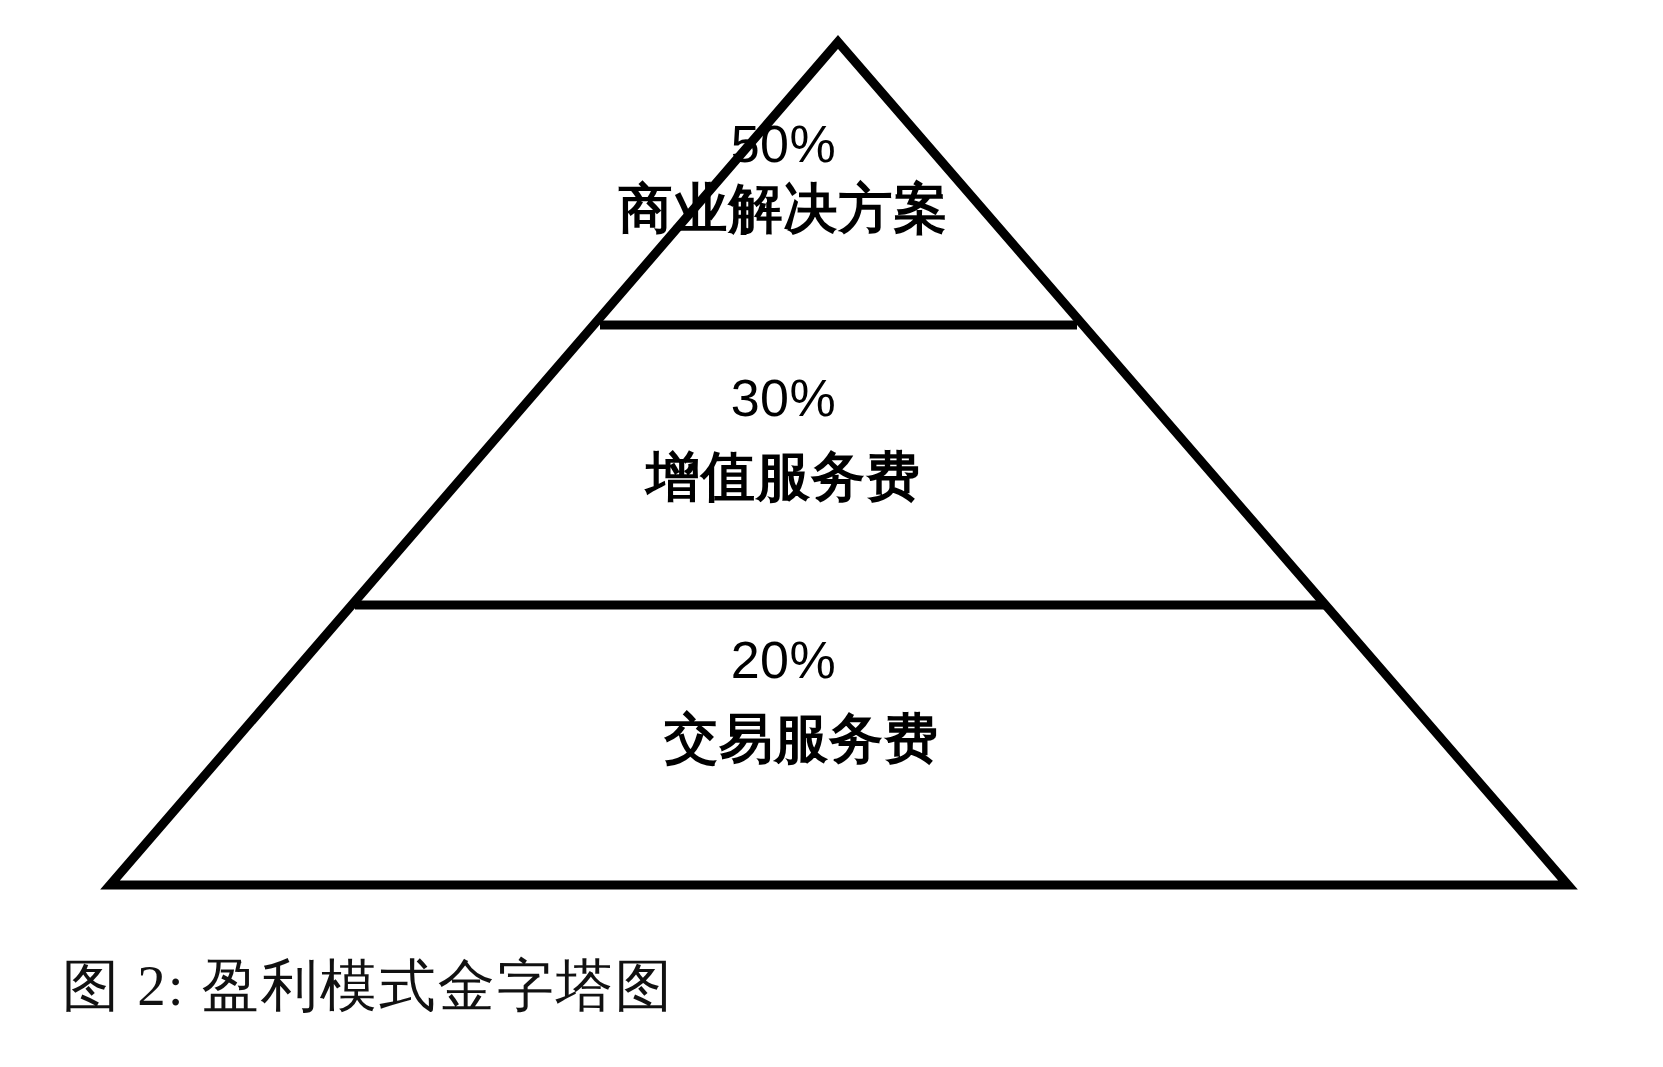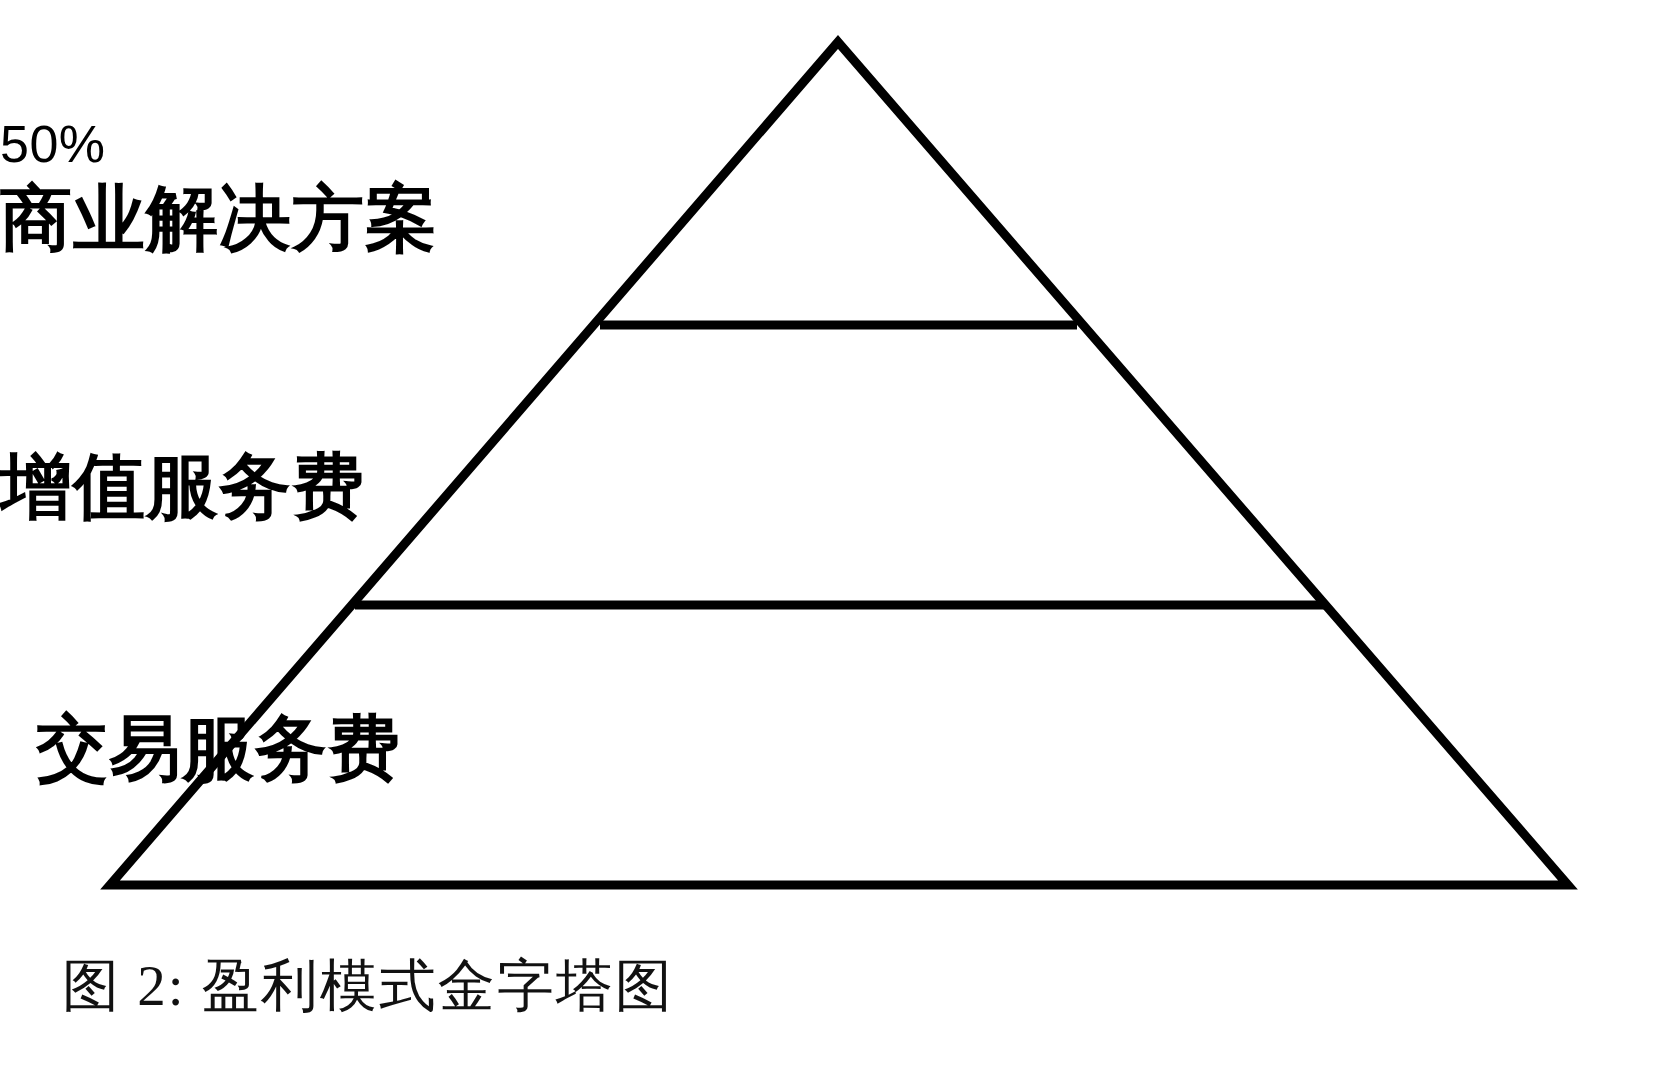--- a/index.html
+++ b/index.html
@@ -27,35 +27,35 @@
     position: absolute;
     left: 0; top: 0;
     width: 1663px;
     height: 1067px;
     display: block;
   }
 
   
   .tier-text {
     position: absolute;
-    text-align: left;
+    text-align: center;
     color: #000000;
     white-space: nowrap;
     line-height: 1;
   }
   .pct {
     font-family: "Liberation Sans", sans-serif;
     font-weight: 400;
     font-size: 52px;
     letter-spacing: 0.5px;
   }
   .tier-label {
     font-family: "DejaVu Sans", "Liberation Sans", sans-serif;
     font-weight: 700;
-    font-size: 72px;
+    font-size: 54px;
     letter-spacing: 1px;
   }
 
   
   #tier-1-pct   { left: 0; right: 0; top: 118px; }
   #tier-1-label { left: 0; right: 0; top: 182px; }
   
   #tier-2-pct   { left: 0; right: 0; top: 372px; }
   #tier-2-label { left: 0; right: 0; top: 450px; }
   
@@ -87,19 +87,21 @@
     <path d="M 838 42 L 1568 885 L 110 885 Z" fill="none" stroke="#000000" stroke-width="9" stroke-linejoin="miter" stroke-miterlimit="10"></path>
 
     <line x1="600" y1="325" x2="1077" y2="325" stroke="#000000" stroke-width="9" stroke-linecap="butt"></line>
 
     <line x1="355" y1="605" x2="1325" y2="605" stroke="#000000" stroke-width="9" stroke-linecap="butt"></line>
   </svg>
 
   <div class="tier-text pct axis-center" id="tier-1-pct">50%</div>
   <div class="tier-text tier-label axis-center" id="tier-1-label">商业解决方案</div>
 
+  <div class="tier-text pct axis-center" id="tier-2-pct">30%</div>
   <div class="tier-text tier-label axis-center" id="tier-2-label">增值服务费</div>
 
+  <div class="tier-text pct axis-center" id="tier-3-pct">20%</div>
   <div class="tier-text tier-label axis-center" id="tier-3-label">交易服务费</div>
 
   <div id="figure-caption">图 2: 盈利模式金字塔图</div>
 
 </div>
 
 </body></html>

